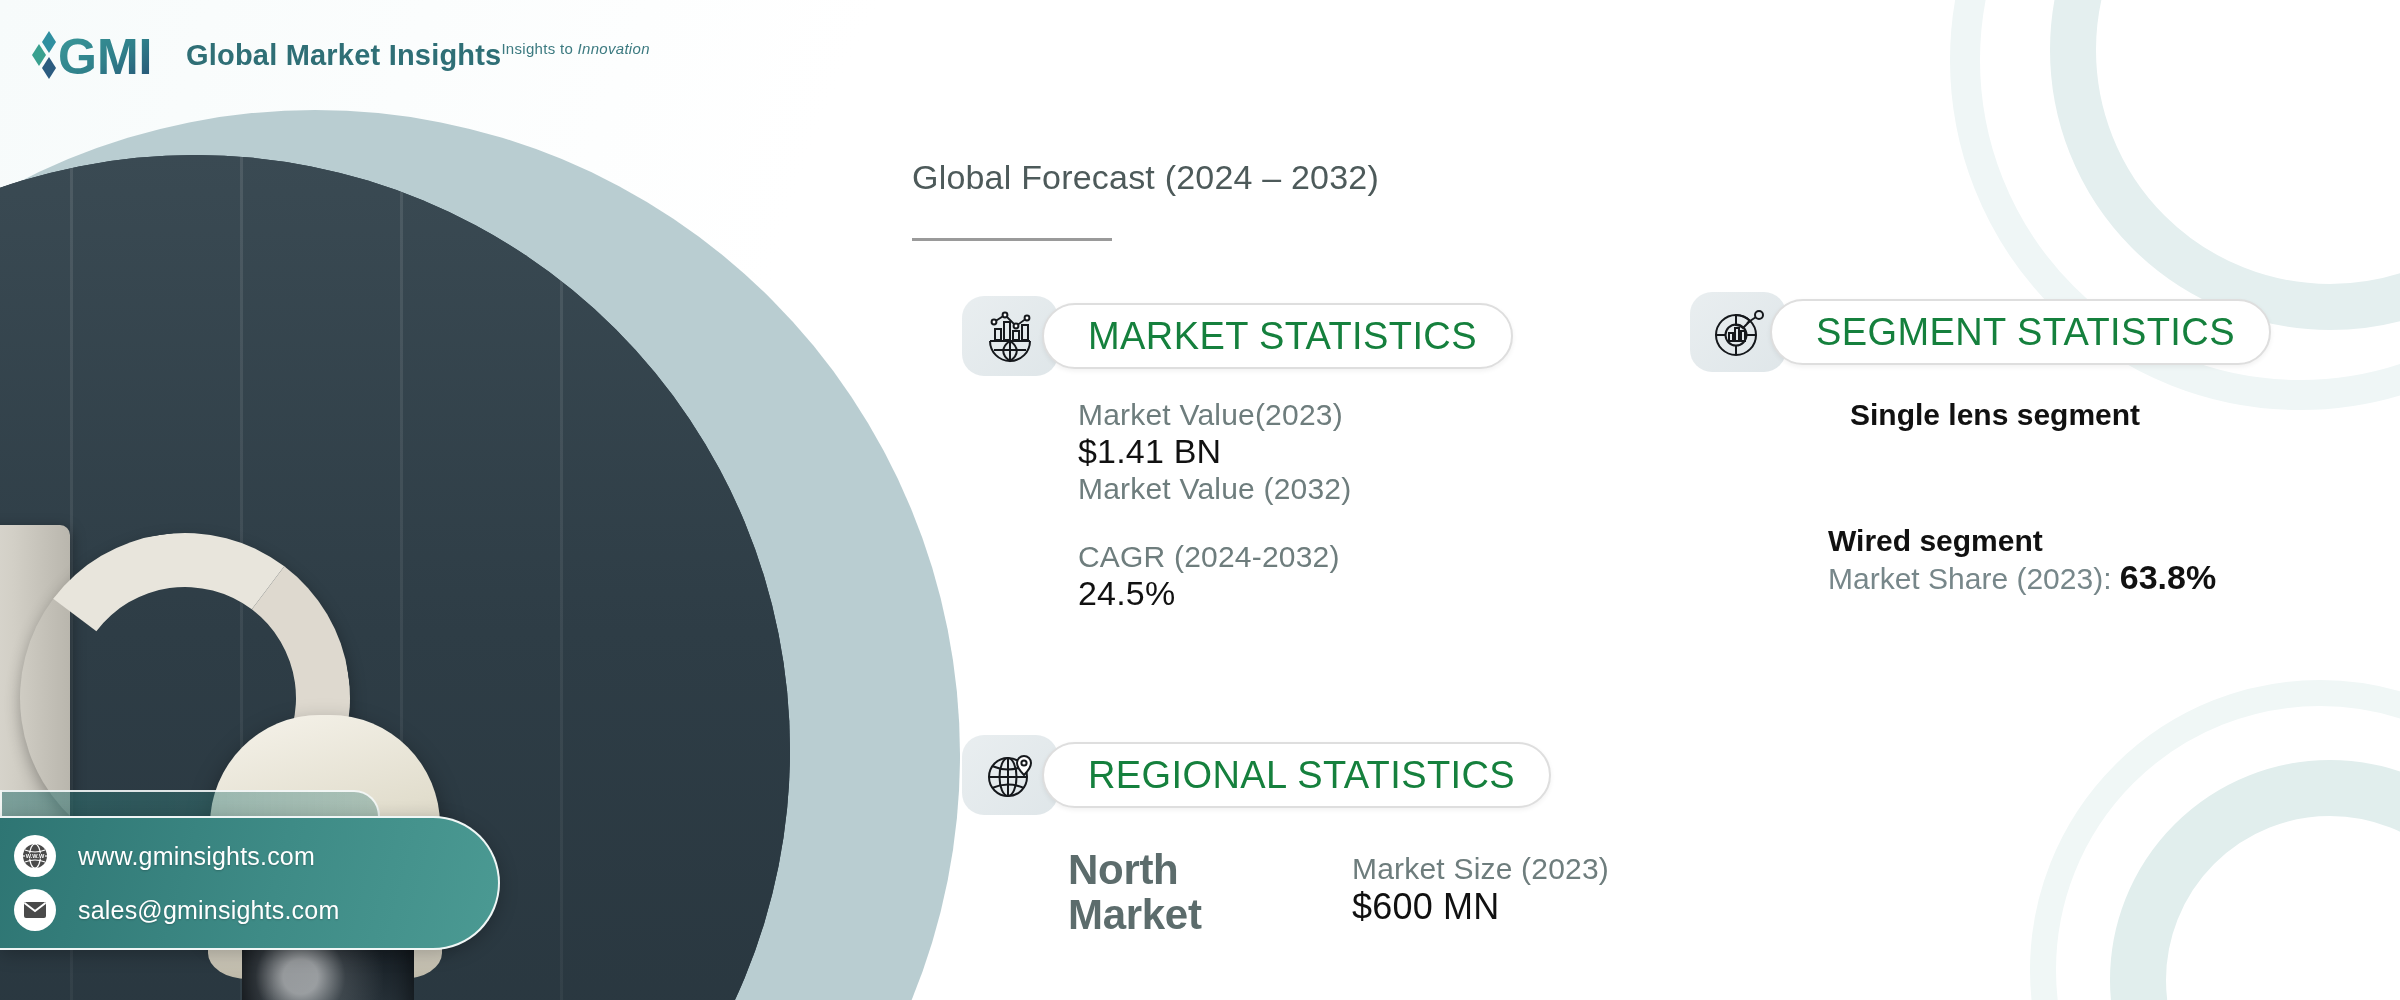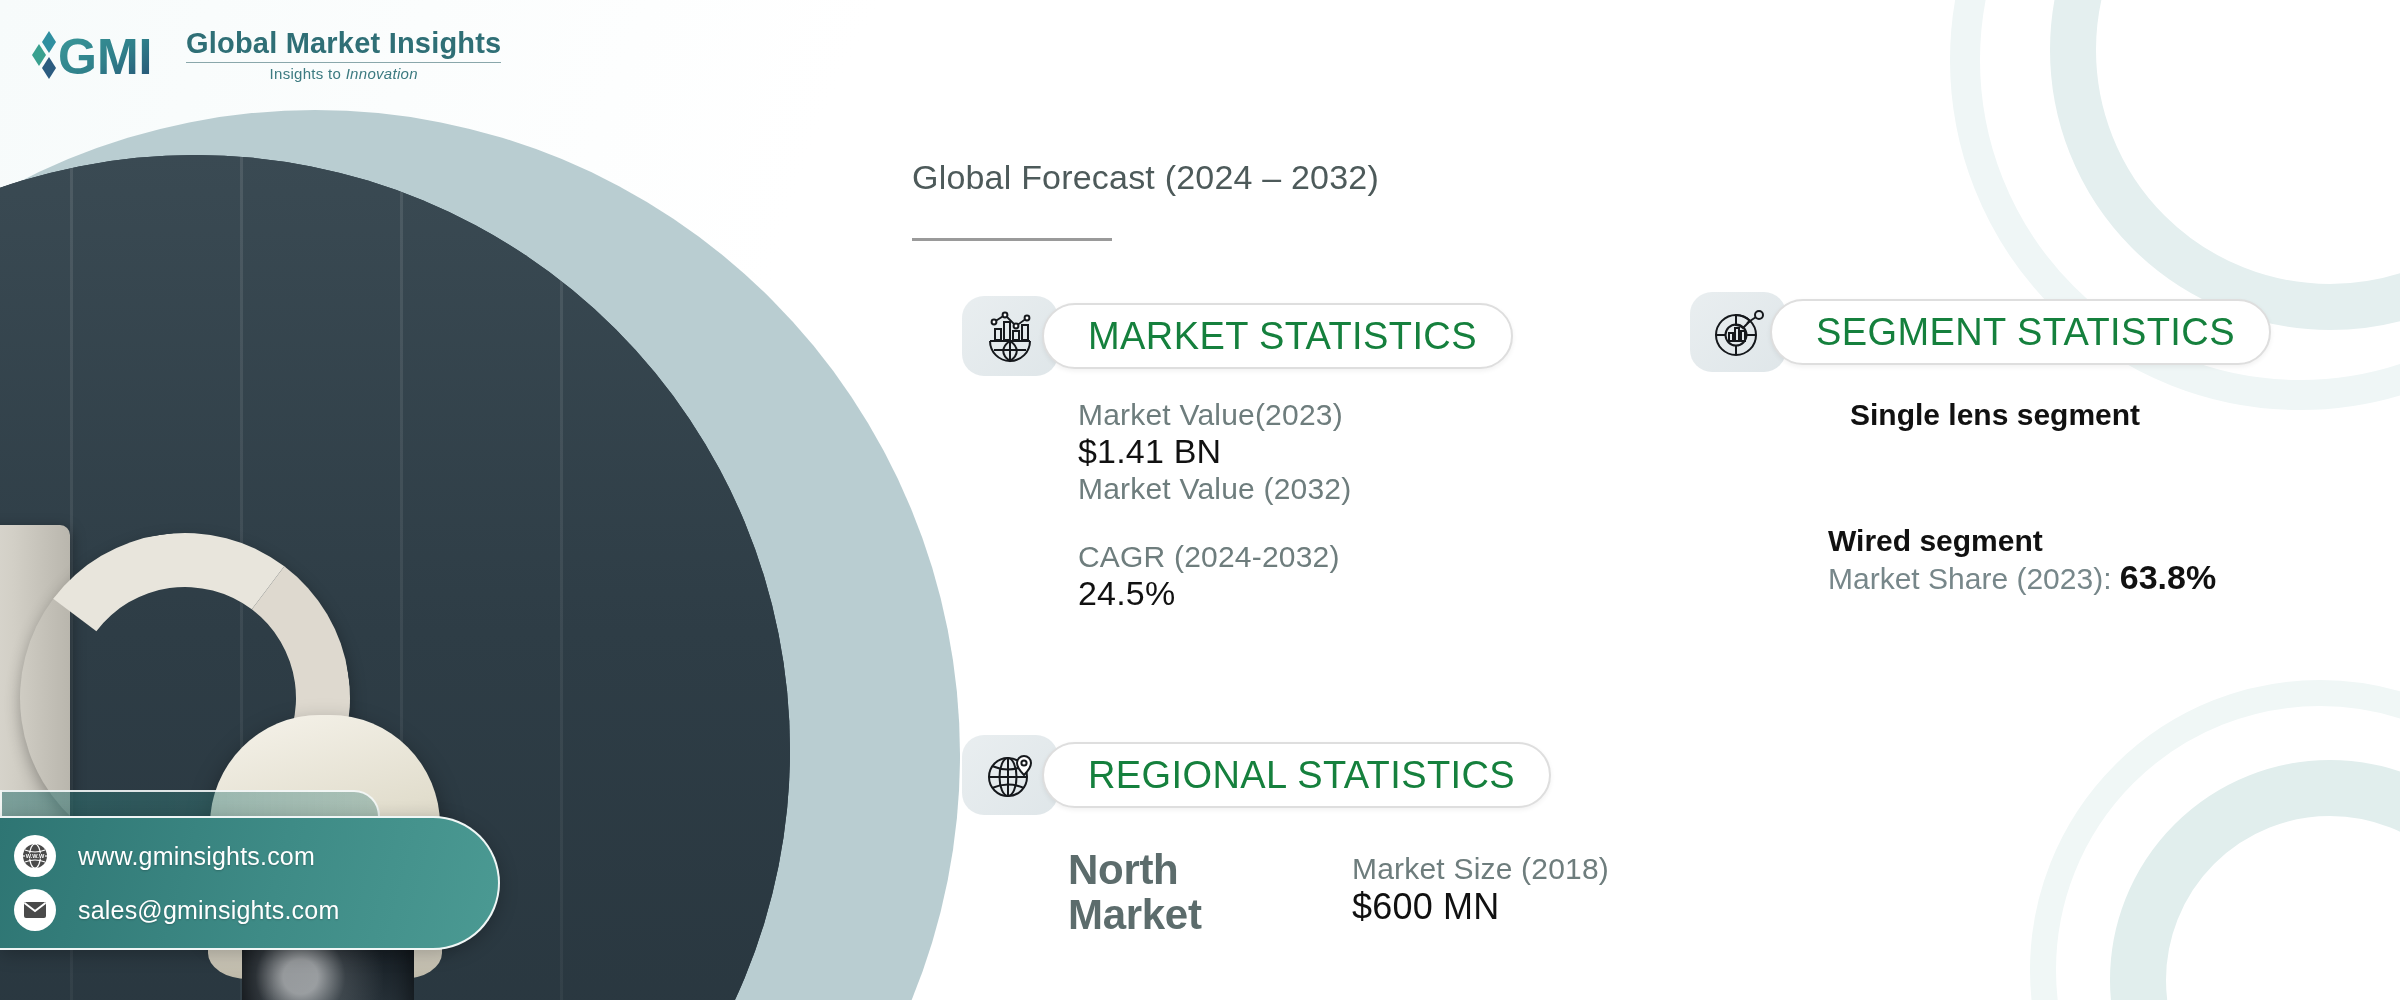--- a/index.html
+++ b/index.html
@@ -125,21 +125,21 @@
     flex:0 0 42px;
   }
   .contact-text {
     color:#ffffff; font-size:25px; letter-spacing:.2px;
     text-shadow:0 1px 2px rgba(0,0,0,.2);
   }
 
   
   .logo { position:absolute; left:24px; top:24px; display:flex; align-items:center; gap:14px; }
   .logo-mark { display:flex; align-items:center; }
-  .logo-text { display:flex; flex-direction:column;justify-content:space-between; }
+  .logo-text { display:flex; flex-direction:row;justify-content:space-between; }
   .logo-title {
     font-size:29px; font-weight:bold; color:#2f6f76; letter-spacing:.2px;
     line-height:1.05;
   }
   .logo-rule { height:1px; background:#8aa7ab; margin:4px 0 2px; }
   .logo-sub {
     font-size:15px; color:#3c7a80; text-align:center; letter-spacing:.3px;
   }
   .logo-sub i { font-style:italic; }
 
@@ -352,18 +352,18 @@
       <span class="badge-pill">
         <span class="badge-label">REGIONAL STATISTICS</span>
       </span>
     </div>
 
     <div style="position:absolute; left:168px; top:848px;">
       <div class="region-name">North</div>
       <div class="region-name">Market</div>
     </div>
     <div style="position:absolute; left:452px; top:852px;">
-      <div class="stat-label">Market Size (2018)</div>
+      <div class="stat-label">Market Size (2023)</div>
       <div class="stat-value" style="font-size:36px;">$600 MN</div>
     </div>
 
   </div>
 </div>
 
 </body></html>

